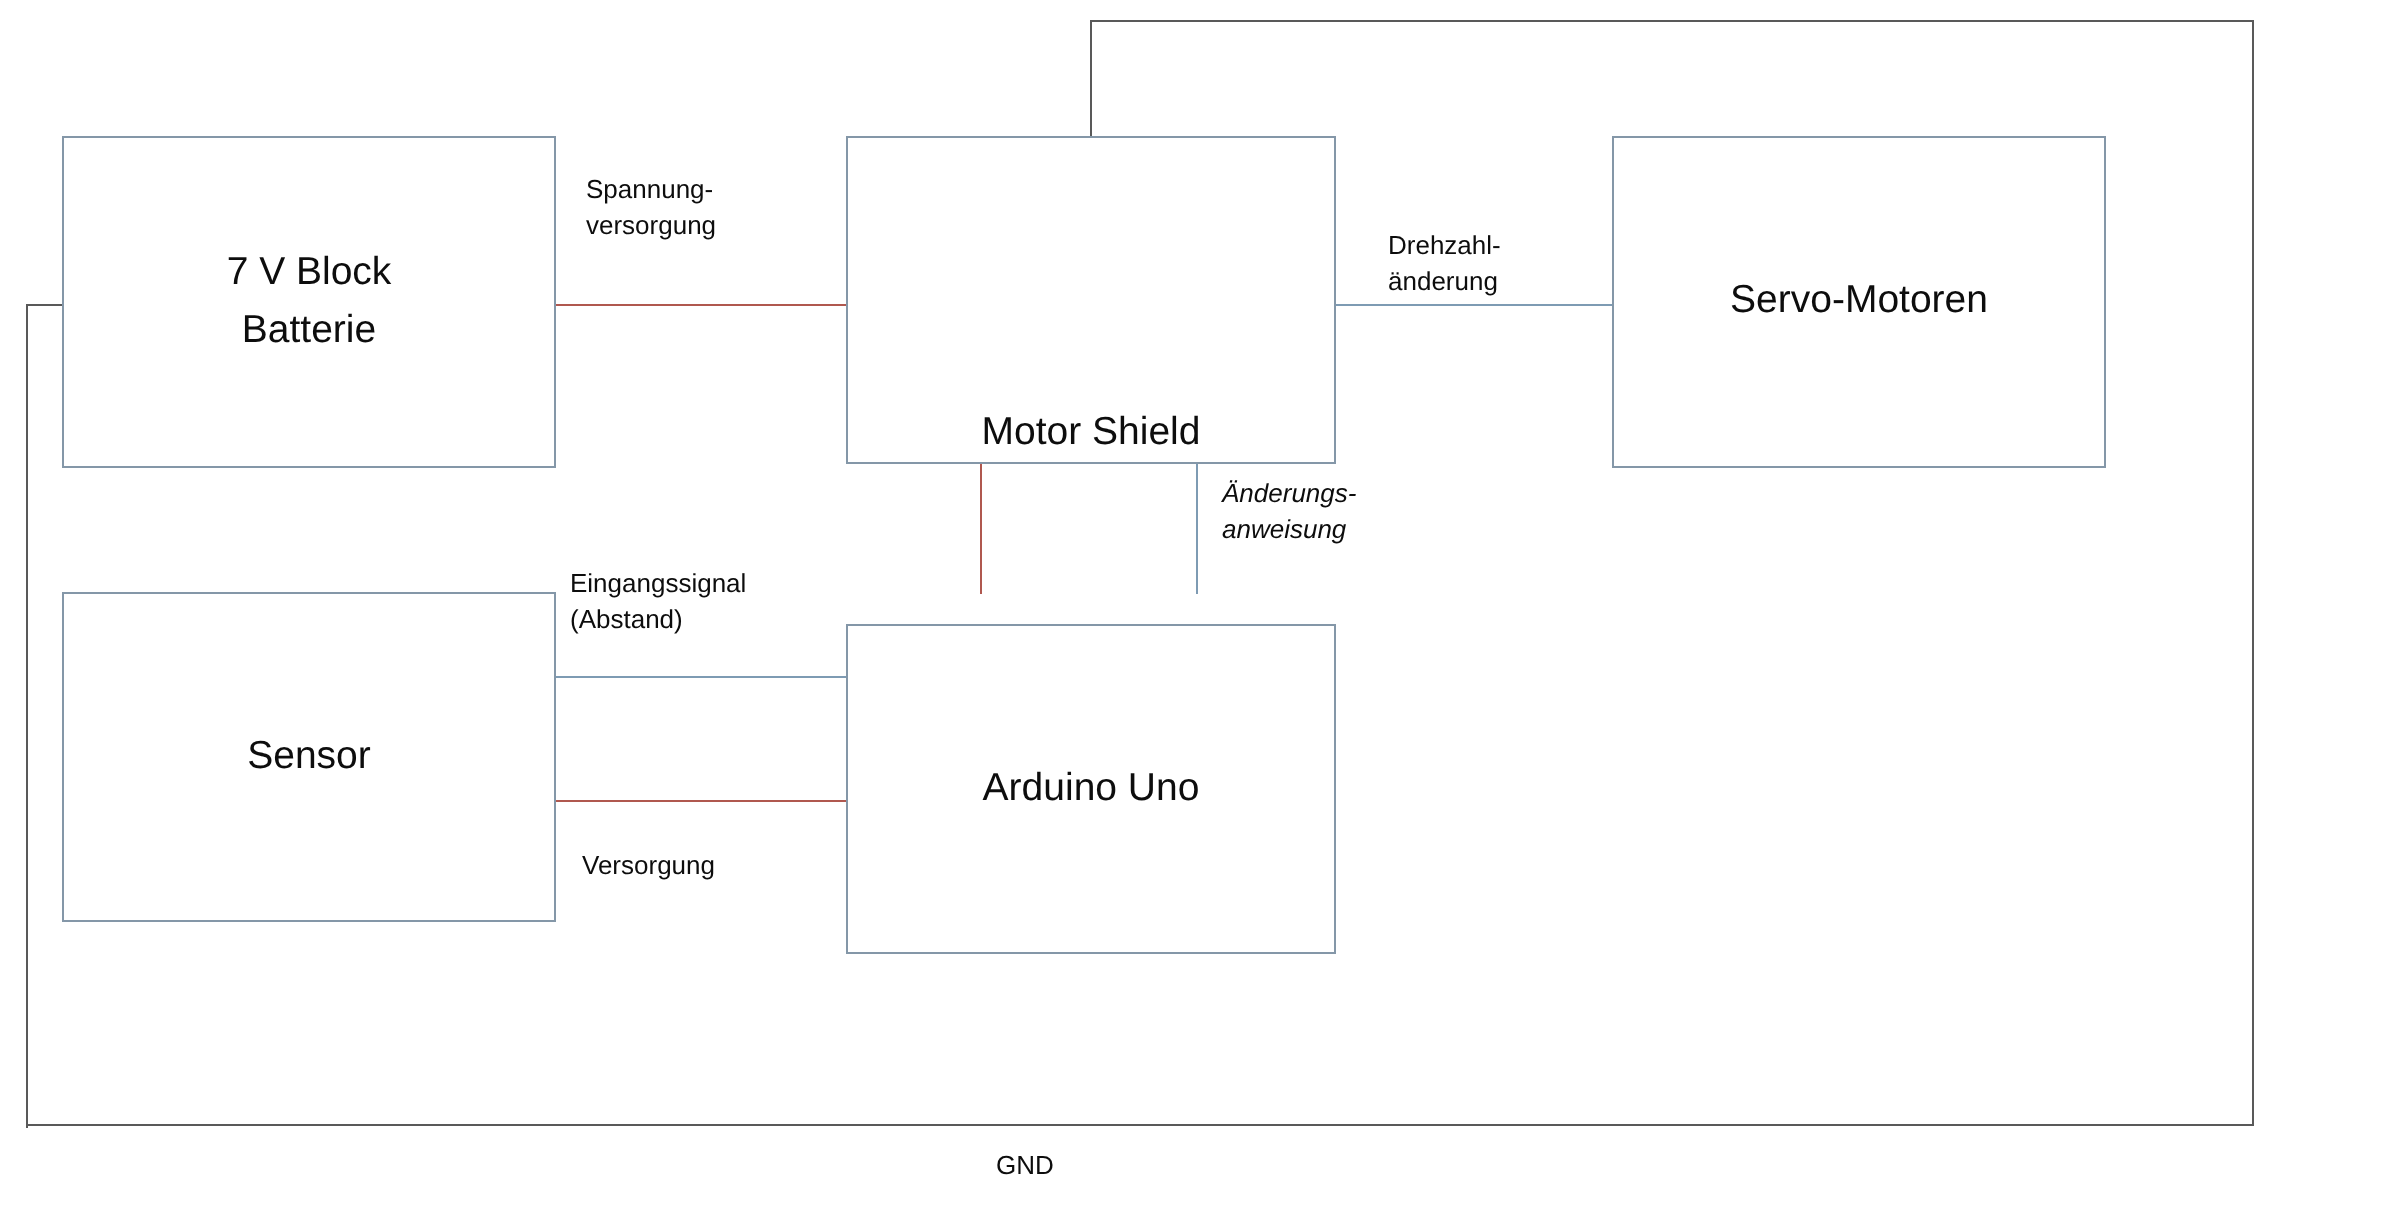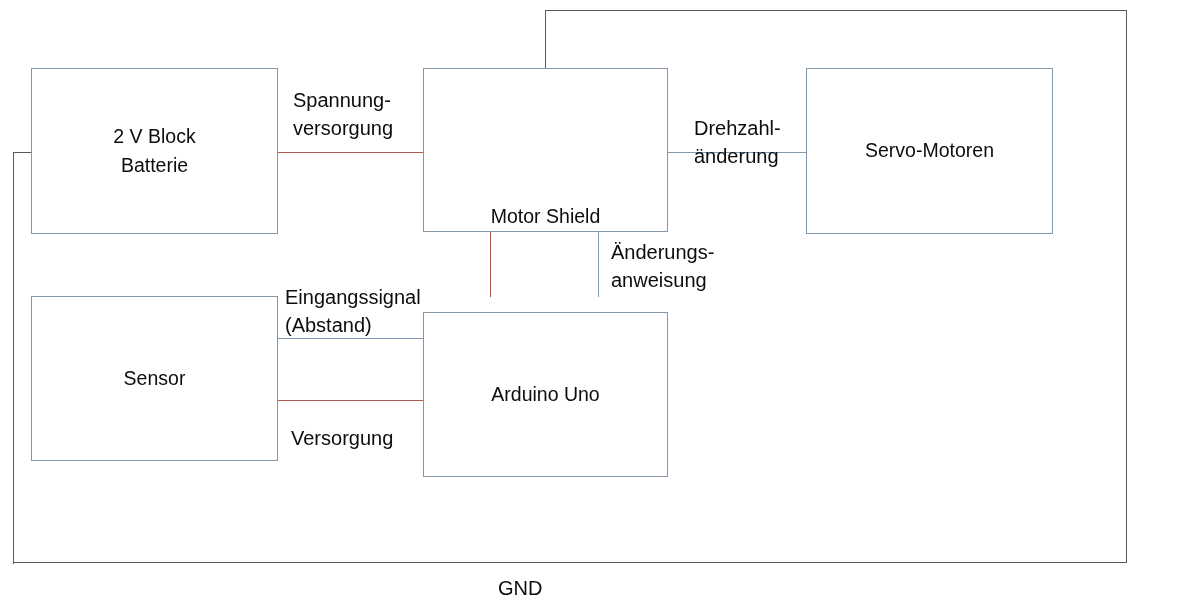--- a/index.html
+++ b/index.html
@@ -72,29 +72,29 @@
   #gnd-stub-left   { left: 13px;   top: 152px; width: 19px; }
   #gnd-v-left      { left: 13px;   top: 152px; height: 412px; }
   #gnd-h-bottom    { left: 13px;   top: 562px; width: 1114px; }
   #gnd-v-right     { left: 1126px; top: 10px;  height: 553px; }
   #gnd-h-top       { left: 545px;  top: 10px;  width: 582px; }
   #gnd-v-motor     { left: 545px;  top: 10px;  height: 59px; }
 
   
   .edge-label {
     position: absolute;
-    font-size: 20px;
+    font-size: 13px;
     line-height: 1.42;
     color: #0d0d0d;
     white-space: pre-line;
     z-index: 4;
   }
   #label-spannung   { left: 293px; top: 86px;  }
   #label-drehzahl   { left: 694px; top: 86px; margin-top: 28px;  }
-  #label-aenderung  { left: 611px; top: 238px; }
+  #label-aenderung  { left: 611px; top: 238px; font-style: italic; }
   #label-eingang    { left: 285px; top: 283px; }
   #label-versorgung { left: 291px; top: 424px; }
   #label-gnd        { left: 498px; top: 574px; }
 </style>
 </head>
 <body>
 
 <div id="canvas">
 
   <div class="line h gnd" id="gnd-stub-left"></div>
@@ -105,21 +105,21 @@
   <div class="line v gnd" id="gnd-v-motor"></div>
 
   <div class="line h red" id="wire-power"></div>
   <div class="line h blue" id="wire-speed"></div>
   <div class="line v red" id="wire-ms-ard-red"></div>
   <div class="line v blue" id="wire-ms-ard-blue"></div>
   <div class="line h blue" id="wire-signal"></div>
   <div class="line h red" id="wire-supply"></div>
 
   <div class="block" id="block-battery">
-    <span class="block-label">2 V Block
+    <span class="block-label">7 V Block
 Batterie</span>
   </div>
 
   <div class="block" id="block-motor">
     <span class="block-label">Motor Shield</span>
   </div>
 
   <div class="block" id="block-servo">
     <span class="block-label">Servo-Motoren</span>
   </div>

